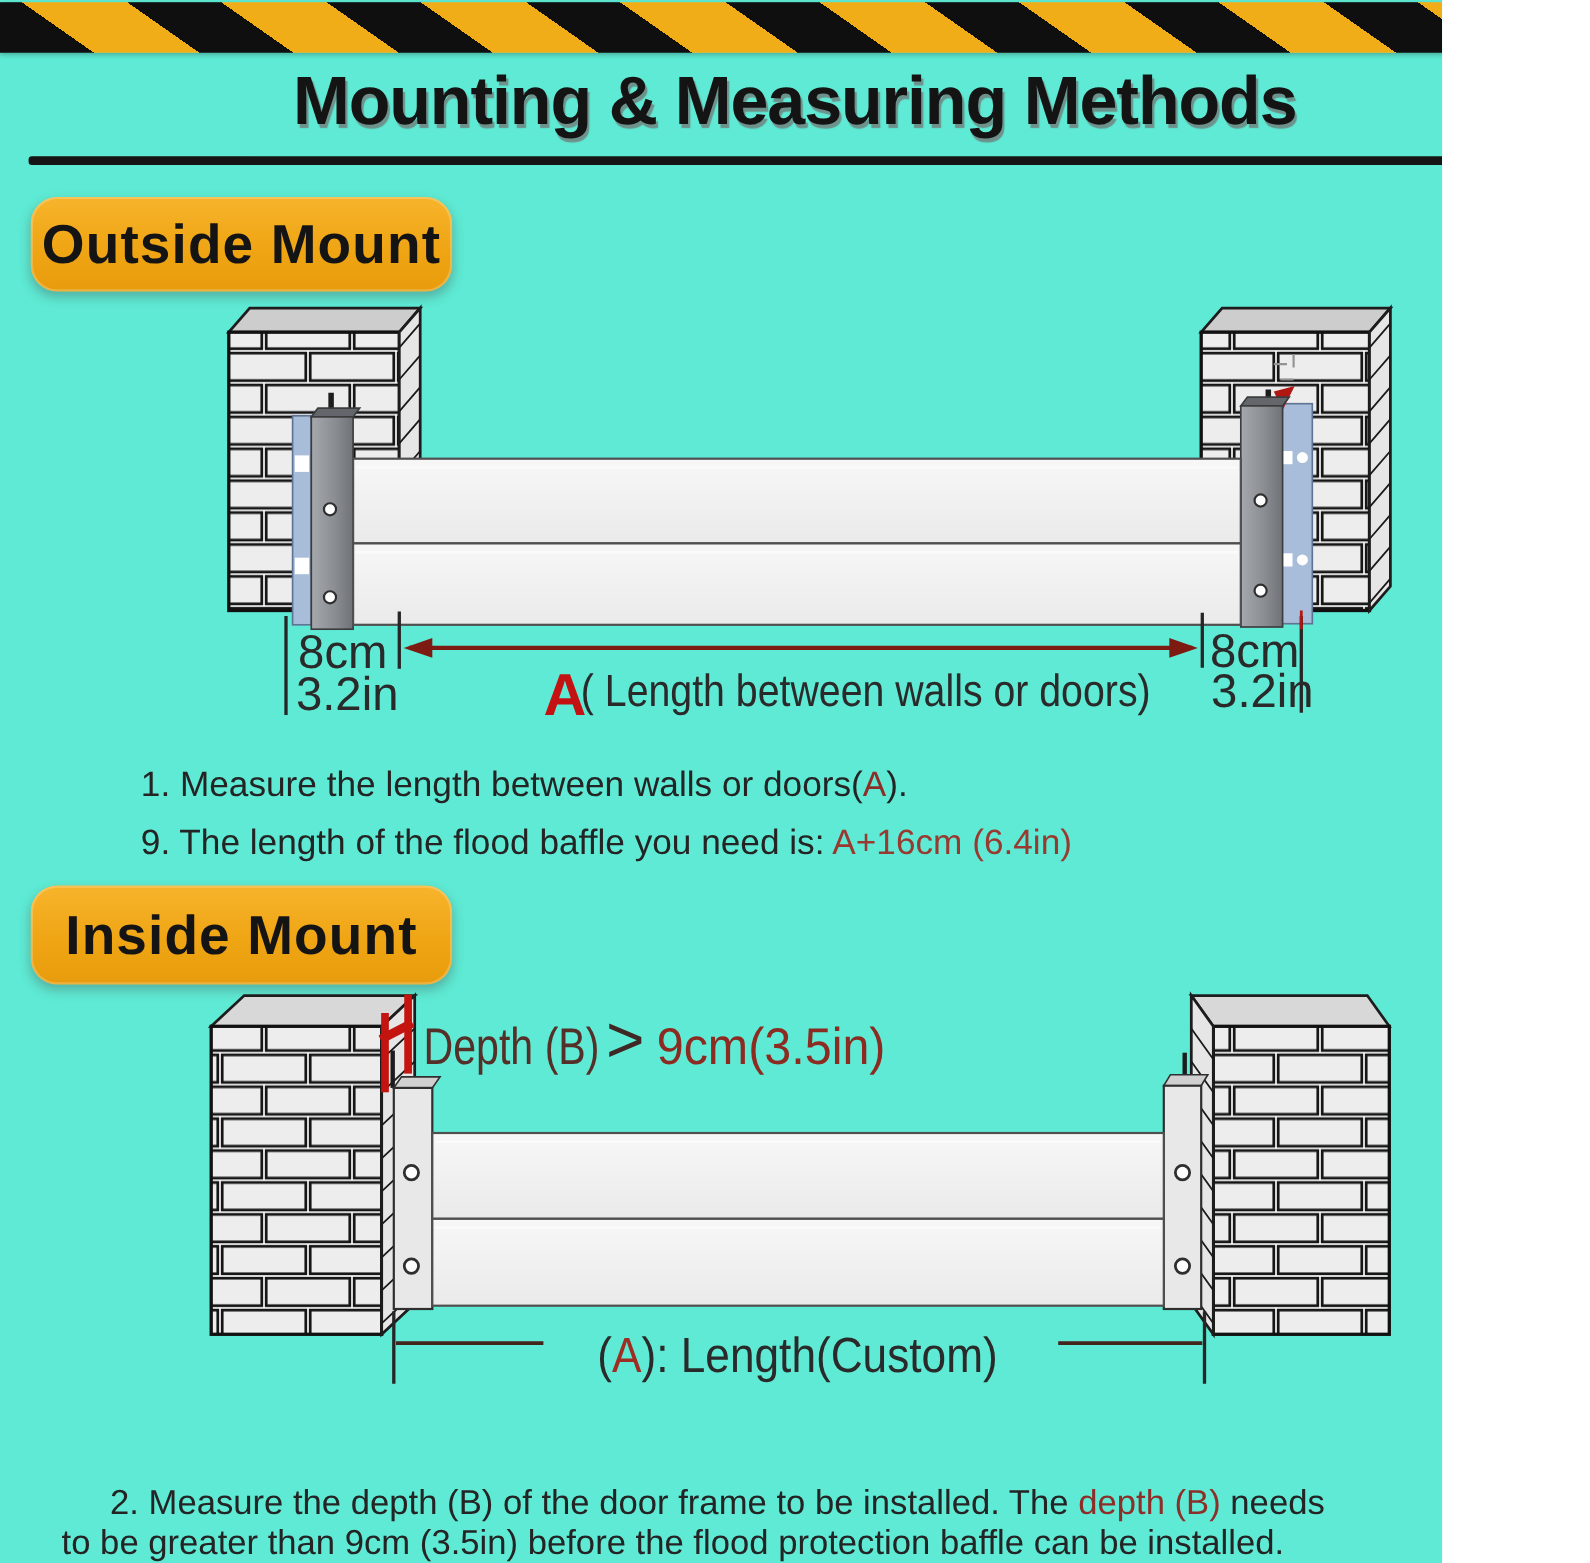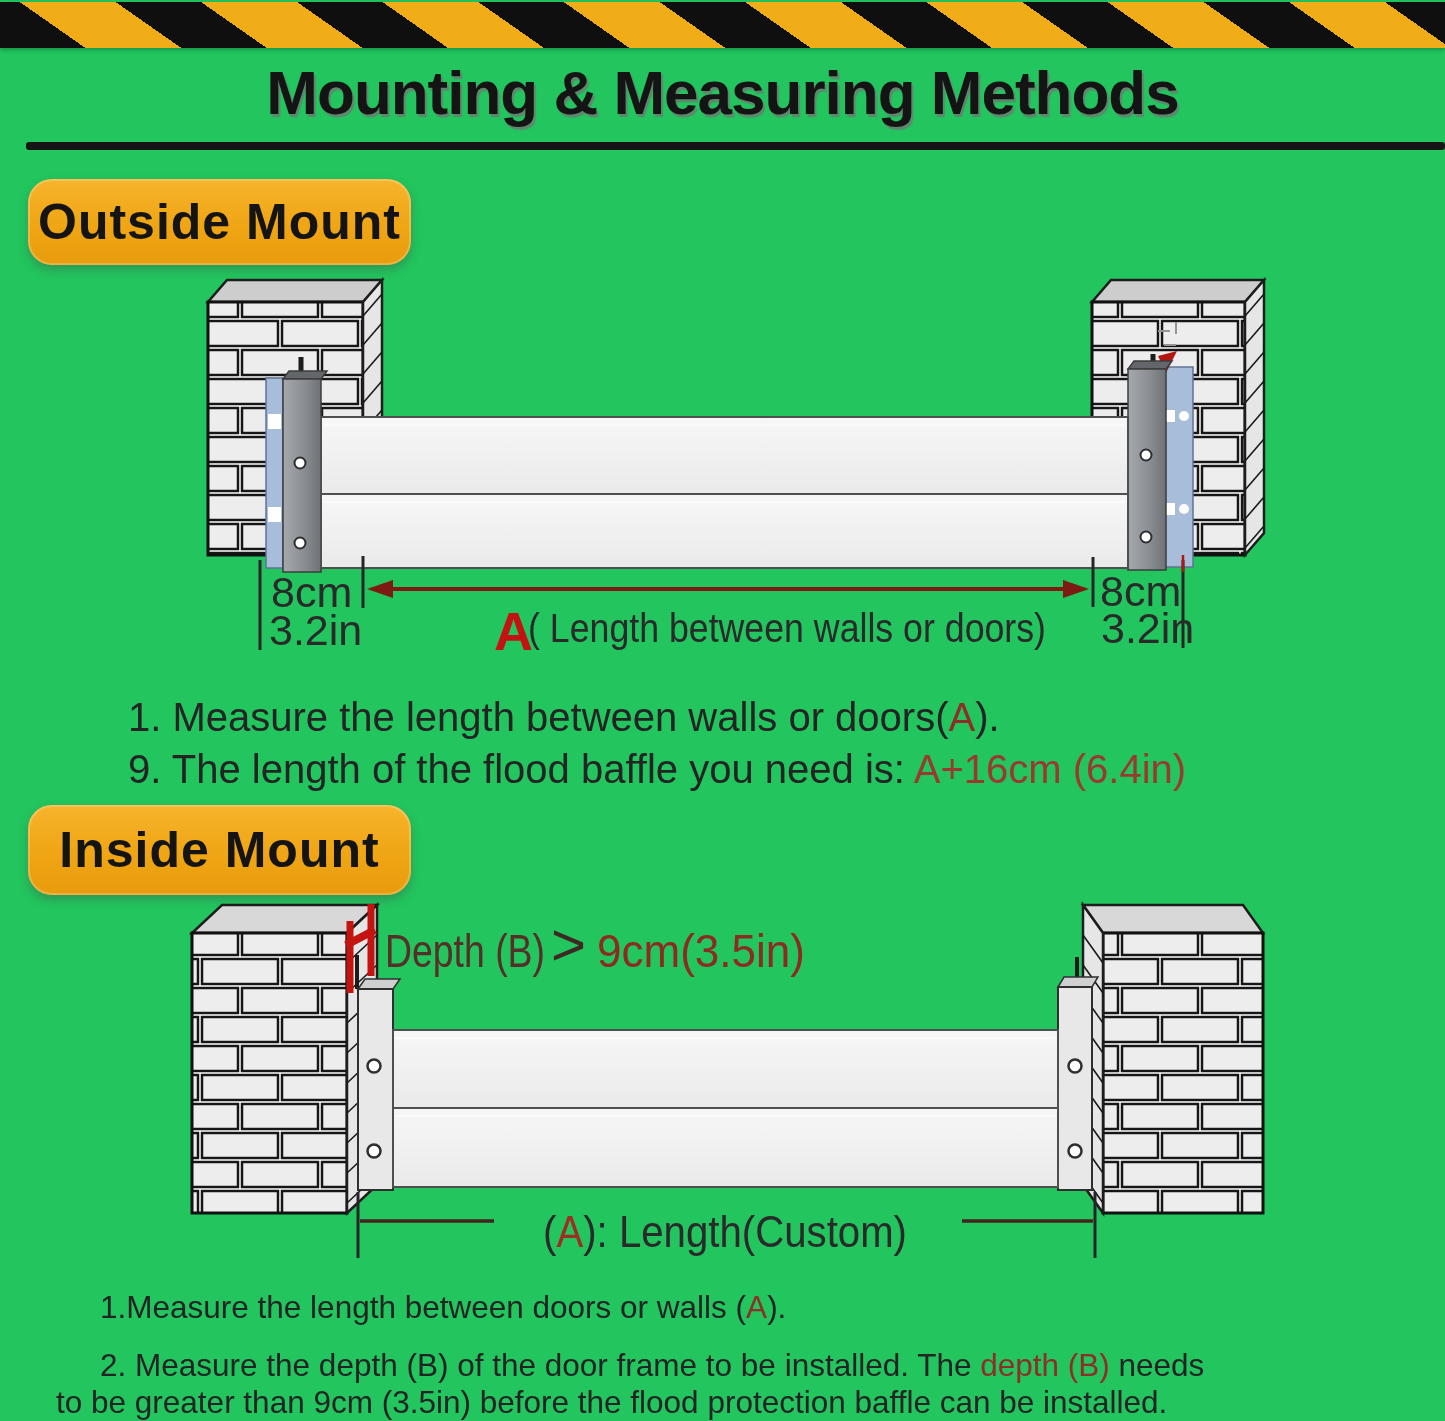--- a/index.html
+++ b/index.html
@@ -1,17 +1,17 @@
 <!DOCTYPE html>
 <html><head>
 <meta charset="utf-8">
 <style>
   html,body{margin:0;padding:0;background:#ffffff;}
   #sheet{
-    position:relative;width:1445px;height:1421px;background:#22c55e;
+    position:relative;width:1311px;height:1421px;background:#5eead4;
     font-family:"Liberation Sans","DejaVu Sans",sans-serif;overflow:hidden;
   }
   
   .tape{position:absolute;left:0;top:2px;width:1445px;height:46px;
     background:repeating-linear-gradient(35deg,#0f0f0f 0 49px,#f0ad18 49px 104px);
     box-shadow:0 2px 4px rgba(0,0,0,.25);}
   .title{position:absolute;left:0;top:57px;width:1445px;text-align:center;
     font-size:62px;font-weight:bold;letter-spacing:-1px;color:#141414;
     text-shadow:2px 3px 1px rgba(115,115,115,.75);white-space:nowrap;}
   .header-rule{position:absolute;left:26px;top:142px;width:1419px;height:8px;
@@ -21,21 +21,21 @@
     background:linear-gradient(180deg,#f7b42c 0%,#efa514 55%,#e89c0d 100%);
     border-radius:24px;color:#141414;font-size:50px;letter-spacing:1px;
     box-shadow:0 5px 10px rgba(70,70,70,.35), inset 0 0 0 2px rgba(255,255,255,.22);font-weight:bold;}
   .badge.outside{top:179px;height:86px;}
   .badge.inside{top:805px;height:90px;}
   
   svg{position:absolute;left:0;font-family:"Liberation Sans","DejaVu Sans",sans-serif;}
   #diagram-outside{top:270px;}
   #diagram-inside{top:898px;}
   
-  .step{position:absolute;white-space:nowrap;color:#242424;font-size:40px;}
+  .step{position:absolute;white-space:nowrap;color:#242424;font-size:32px;}
   .step.mid1{left:128px;top:695px;}
   .step.mid2{left:128px;top:747px;}
   .step.bot1{left:100px;top:1289px;font-size:31.5px;}
   .step.bot2a{left:100px;top:1347px;font-size:31.5px;}
   .step.bot2b{left:56px;top:1384px;font-size:31.5px;}
   .accent-maroon{color:#8d2f28;}
   .accent-rust{color:#993a30;}
 </style>
 </head>
 <body>
@@ -199,17 +199,16 @@
 
     <g>
       <line x1="358" y1="1192" x2="358" y2="1258" stroke="#262626" stroke-width="3"></line>
       <line x1="1095" y1="1192" x2="1095" y2="1258" stroke="#262626" stroke-width="3"></line>
       <line x1="360" y1="1221" x2="494" y2="1221" stroke="#44251e" stroke-width="3.5"></line>
       <line x1="962" y1="1221" x2="1093" y2="1221" stroke="#44251e" stroke-width="3.5"></line>
     </g>
     <text x="543" y="1247" font-size="45" fill="#2a2a2a" textLength="364" lengthAdjust="spacingAndGlyphs"><tspan>(</tspan><tspan fill="#9e2d24">A</tspan><tspan>): Length(Custom)</tspan></text>
   </svg>
 
-  <div class="step bot1"><span>1.Measure the length between doors or walls (</span><span class="accent-maroon">A</span><span>).</span></div>
   <div class="step bot2a"><span>2. Measure the depth (B) of the door frame to be installed. The </span><span class="accent-maroon">depth (B)</span><span> needs</span></div>
   <div class="step bot2b"><span>to be greater than 9cm (3.5in) before the flood protection baffle can be installed.</span></div>
 
 </div>
 
 </body></html>

